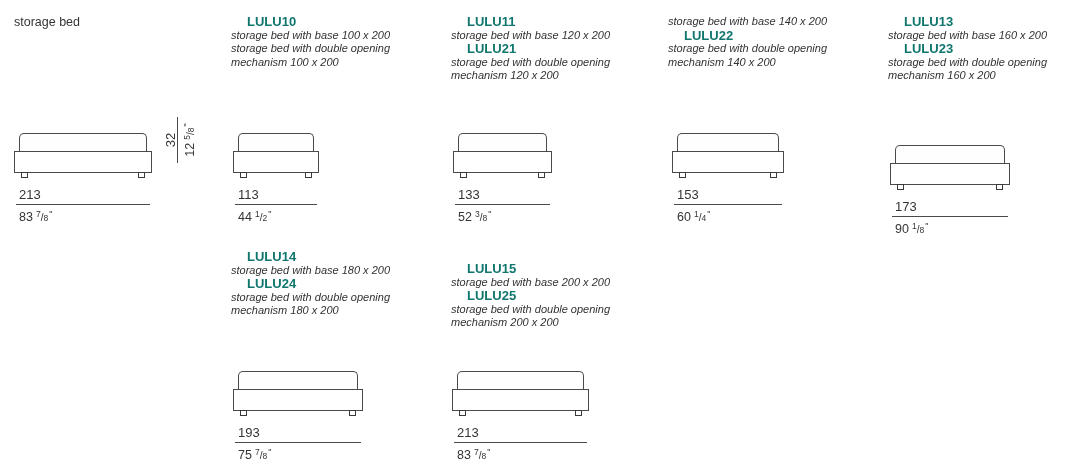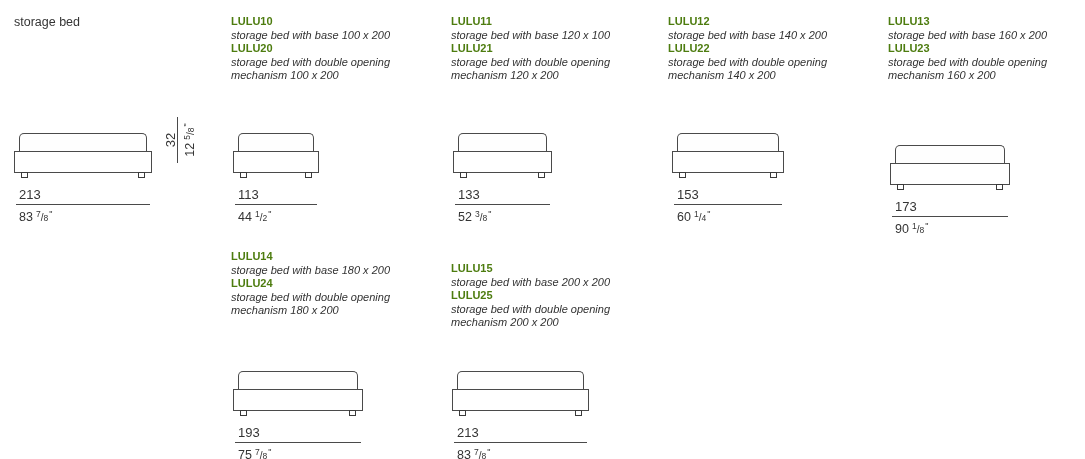--- a/index.html
+++ b/index.html
@@ -3,21 +3,21 @@
 <meta charset="utf-8">
 <style>
   * { margin:0; padding:0; box-sizing:border-box; }
   html,body { background:#ffffff; }
   body { font-family:"Liberation Sans", sans-serif; }
   .sheet { position:relative; width:1085px; height:459px; background:#ffffff; overflow:hidden; color:#2e2e2e;border-radius:21px; }
 
   .title { position:absolute; left:14px; top:15px; font-size:12.5px; color:#343434; }
 
   .spec { position:absolute; width:212px; line-height:13.6px; }
-  .spec .code { font-weight:bold; font-size:11px; color:#4d7c0f; }
+  .spec .code { font-weight:bold; font-size:13px; color:#0f766e;margin-left:16px; }
   .spec .desc { font-style:italic; font-size:11px; color:#323232; }
   .spec .desc.one { white-space:nowrap; }
   .spec .desc.two { max-width:203px; }
 
   .drawing { position:absolute;margin-top:16px; }
   .bed { position:absolute; left:0; top:0; right:0; height:45px; }
   .mattress { position:absolute; top:0; left:5px; right:5px; height:18px;
               border:1px solid #4a4a4a; border-bottom:none; border-radius:5px 5px 0 0; background:#fefefe; }
   .base { position:absolute; top:18px; left:0; right:0; height:22px; border:1px solid #4a4a4a; background:#ffffff; }
   .foot { position:absolute; top:39px; width:7px; height:6px; border:1px solid #3a3a3a; background:#ffffff; }
@@ -41,31 +41,29 @@
 </head>
 <body>
 
 <div class="sheet">
 
   <div class="title">storage bed</div>
 
   <div class="spec" style="left:231px; top:15px">
     <div class="code">LULU10</div>
     <div class="desc one">storage bed with base 100 x 200</div>
-    <div class="code">LULU20</div>
     <div class="desc two">storage bed with double opening mechanism 100 x 200</div>
   </div>
   <div class="spec" style="left:451px; top:15px">
     <div class="code">LULU11</div>
-    <div class="desc one">storage bed with base 120 x 100</div>
+    <div class="desc one">storage bed with base 120 x 200</div>
     <div class="code">LULU21</div>
     <div class="desc two">storage bed with double opening mechanism 120 x 200</div>
   </div>
   <div class="spec" style="left:668px; top:15px">
-    <div class="code">LULU12</div>
     <div class="desc one">storage bed with base 140 x 200</div>
     <div class="code">LULU22</div>
     <div class="desc two">storage bed with double opening mechanism 140 x 200</div>
   </div>
   <div class="spec" style="left:888px; top:15px">
     <div class="code">LULU13</div>
     <div class="desc one">storage bed with base 160 x 200</div>
     <div class="code">LULU23</div>
     <div class="desc two">storage bed with double opening mechanism 160 x 200</div>
   </div>

